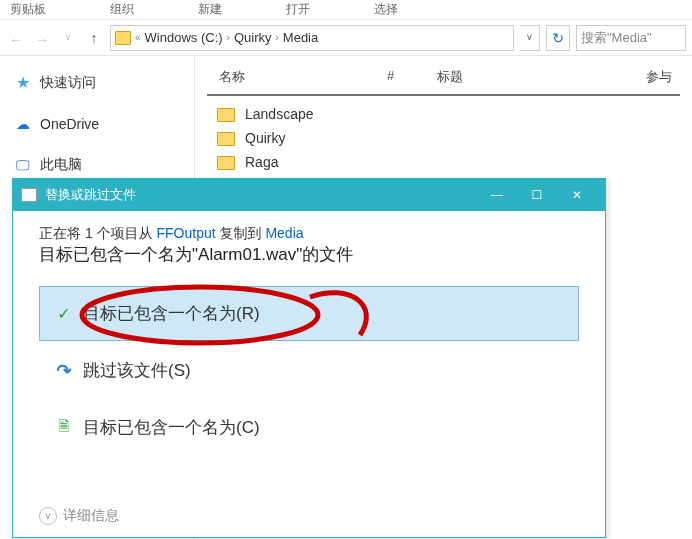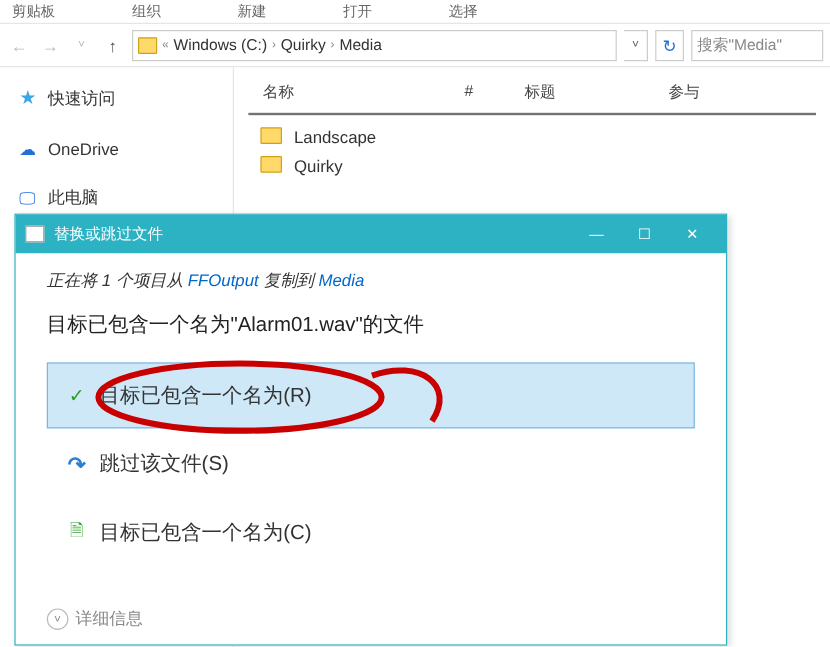--- a/index.html
+++ b/index.html
@@ -24,34 +24,34 @@
     .sidebar-item { display: flex; align-items: center; gap: 8px; padding: 6px 10px; color: #333; }
     .star-icon { width: 16px; height: 16px; color: #3ba7e8; font-size: 16px; line-height: 16px; }
     .cloud-icon { width: 16px; height: 16px; color: #1e6fd9; font-size: 14px; }
     .pc-icon { width: 16px; height: 16px; color: #1e6fd9; font-size: 14px; }
 
     .main { flex: 1; padding: 8px 12px; }
     .col-header { display: flex; font-size: 13px; color: #444; padding: 4px 0 8px 0; border-bottom: 2px solid #737373; }
     .col-name { width: 180px; padding-left: 12px; }
     .col-hash { width: 50px; text-align: left; }
     .col-title { width: 120px; }
-    .col-part { flex: 1; text-align: left; padding-right: 8px; }
+    .col-part { flex: 1; text-align: right; padding-right: 8px; }
     .file-list { padding-top: 6px; }
-    .file-row { display: flex; align-items: flex-start; gap: 10px; padding: 4px 10px; font-size: 14px; color: #333; }
+    .file-row { display: flex; align-items: flex-end; gap: 10px; padding: 4px 10px; font-size: 14px; color: #333; }
     .folder-icon-sm { width: 18px; height: 14px; background: #ffd96a; border: 1px solid #d4a017; border-radius: 1px; }
 
     .dialog { position: absolute; left: 12px; top: 178px; width: 594px; height: 360px; background: #fff; border: 1px solid #2db2c4; box-shadow: 2px 2px 6px rgba(0,0,0,0.15); }
     .dialog-title { height: 32px; background: #2db2c4; display: flex; align-items: center; padding: 0 8px; color: #fff; font-size: 13px; }
     .title-icon { width: 16px; height: 14px; background: #fff; margin-right: 8px; border: 1px solid #999; }
     .title-text { flex: 1; }
     .title-btns { display: flex; gap: 0; }
     .title-btn { width: 40px; height: 32px; display: flex; align-items: center; justify-content: center; color: #fff; font-size: 12px; }
 
     .dialog-body { padding: 14px 26px; }
-    .status-line { font-size: 14px; color: #333; margin-bottom: 16px; font-style: italic; }
+    .status-line { font-size: 14px; color: #333; margin-bottom: 0; }
     .status-line .link { color: #0066cc; }
     .conflict-line { font-size: 17px; color: #222; margin-bottom: 20px; }
 
     .option { font-size: 17px; color: #333; padding: 16px 16px; display: flex; align-items: center; gap: 10px; cursor: pointer; margin: 2px 0; }
     .option.selected { background: #cfe8f8; border: 1px solid #7bb7e0; padding: 15px 15px; position: relative; }
     .opt-icon { width: 18px; height: 18px; display: flex; align-items: center; justify-content: center; font-size: 16px; }
     .check-icon { color: #2aa02a; }
     .skip-icon { color: #2f7fd1; font-size: 18px; font-weight: bold; }
     .compare-icon { color: #2aa02a; font-size: 14px; }
 
@@ -120,20 +120,24 @@
     </div>
     <div class="file-list">
       <div class="file-row">
         <span class="folder-icon-sm"></span>
         <span>Landscape</span>
       </div>
       <div class="file-row">
         <span class="folder-icon-sm"></span>
         <span>Quirky</span>
       </div>
+      <div class="file-row">
+        <span class="folder-icon-sm"></span>
+        <span>Raga</span>
+      </div>
     </div>
   </div>
 </div>
 
 <div class="dialog">
   <div class="dialog-title">
     <span class="title-icon"></span>
     <span class="title-text">替换或跳过文件</span>
     <div class="title-btns">
       <div class="title-btn">—</div>

